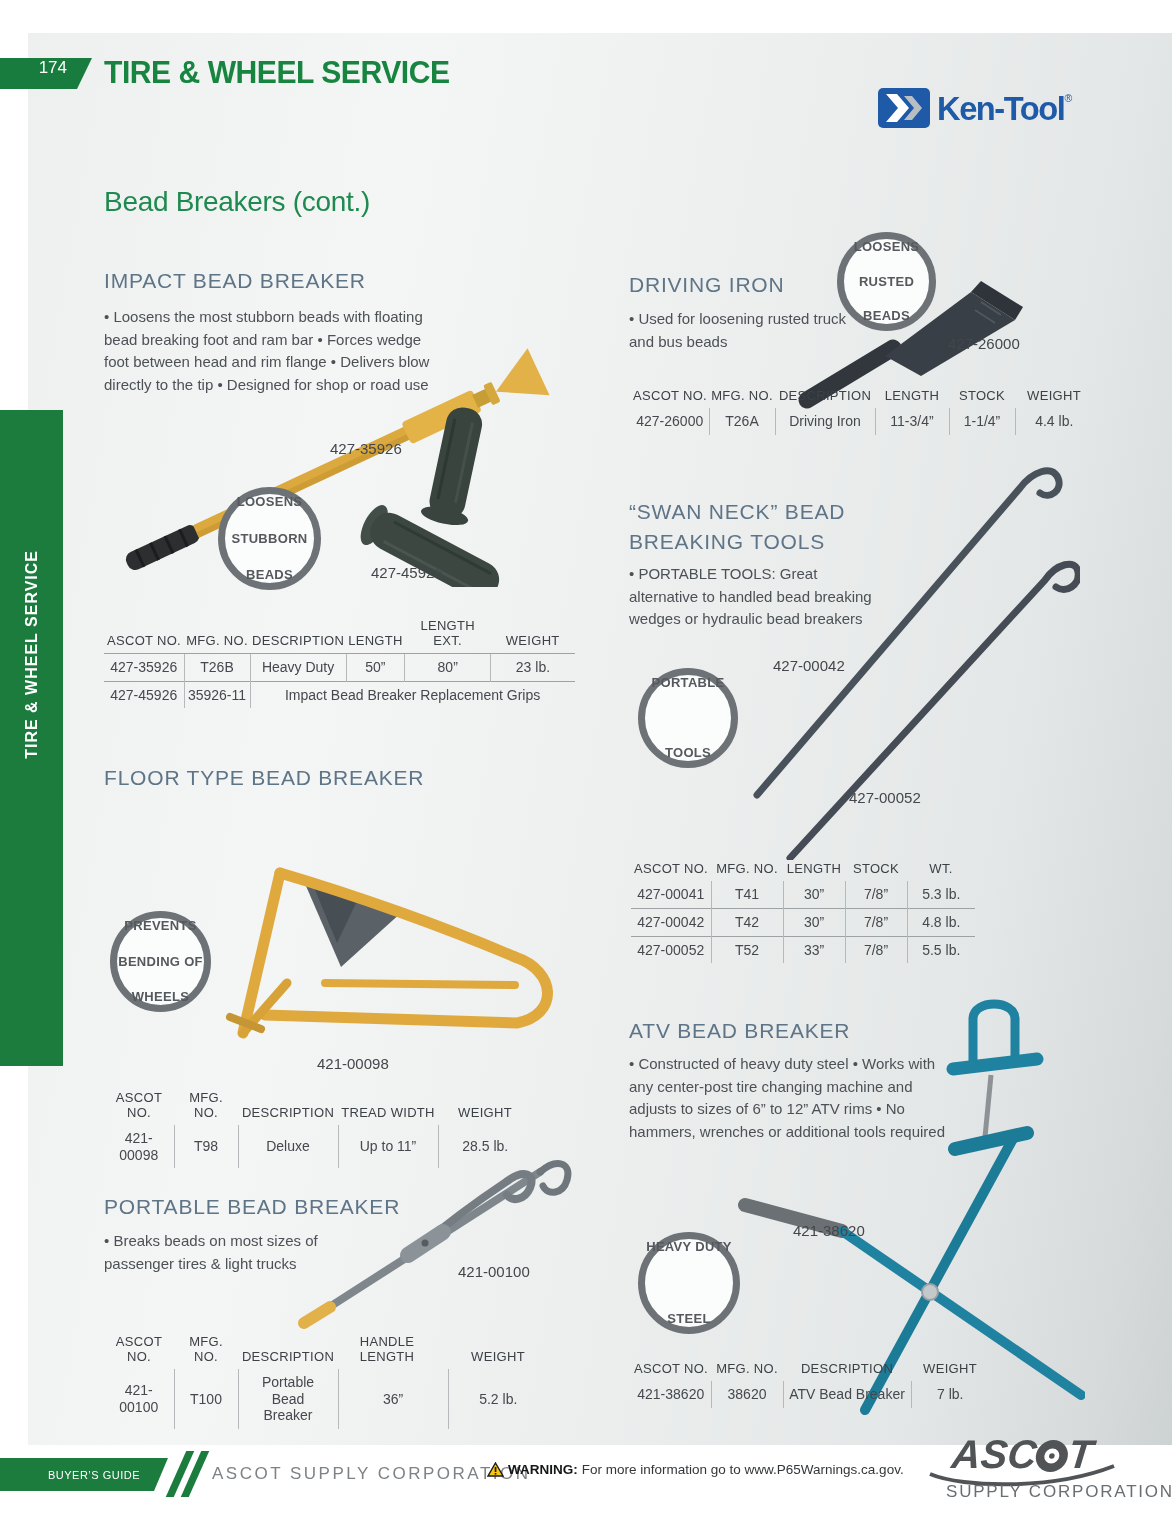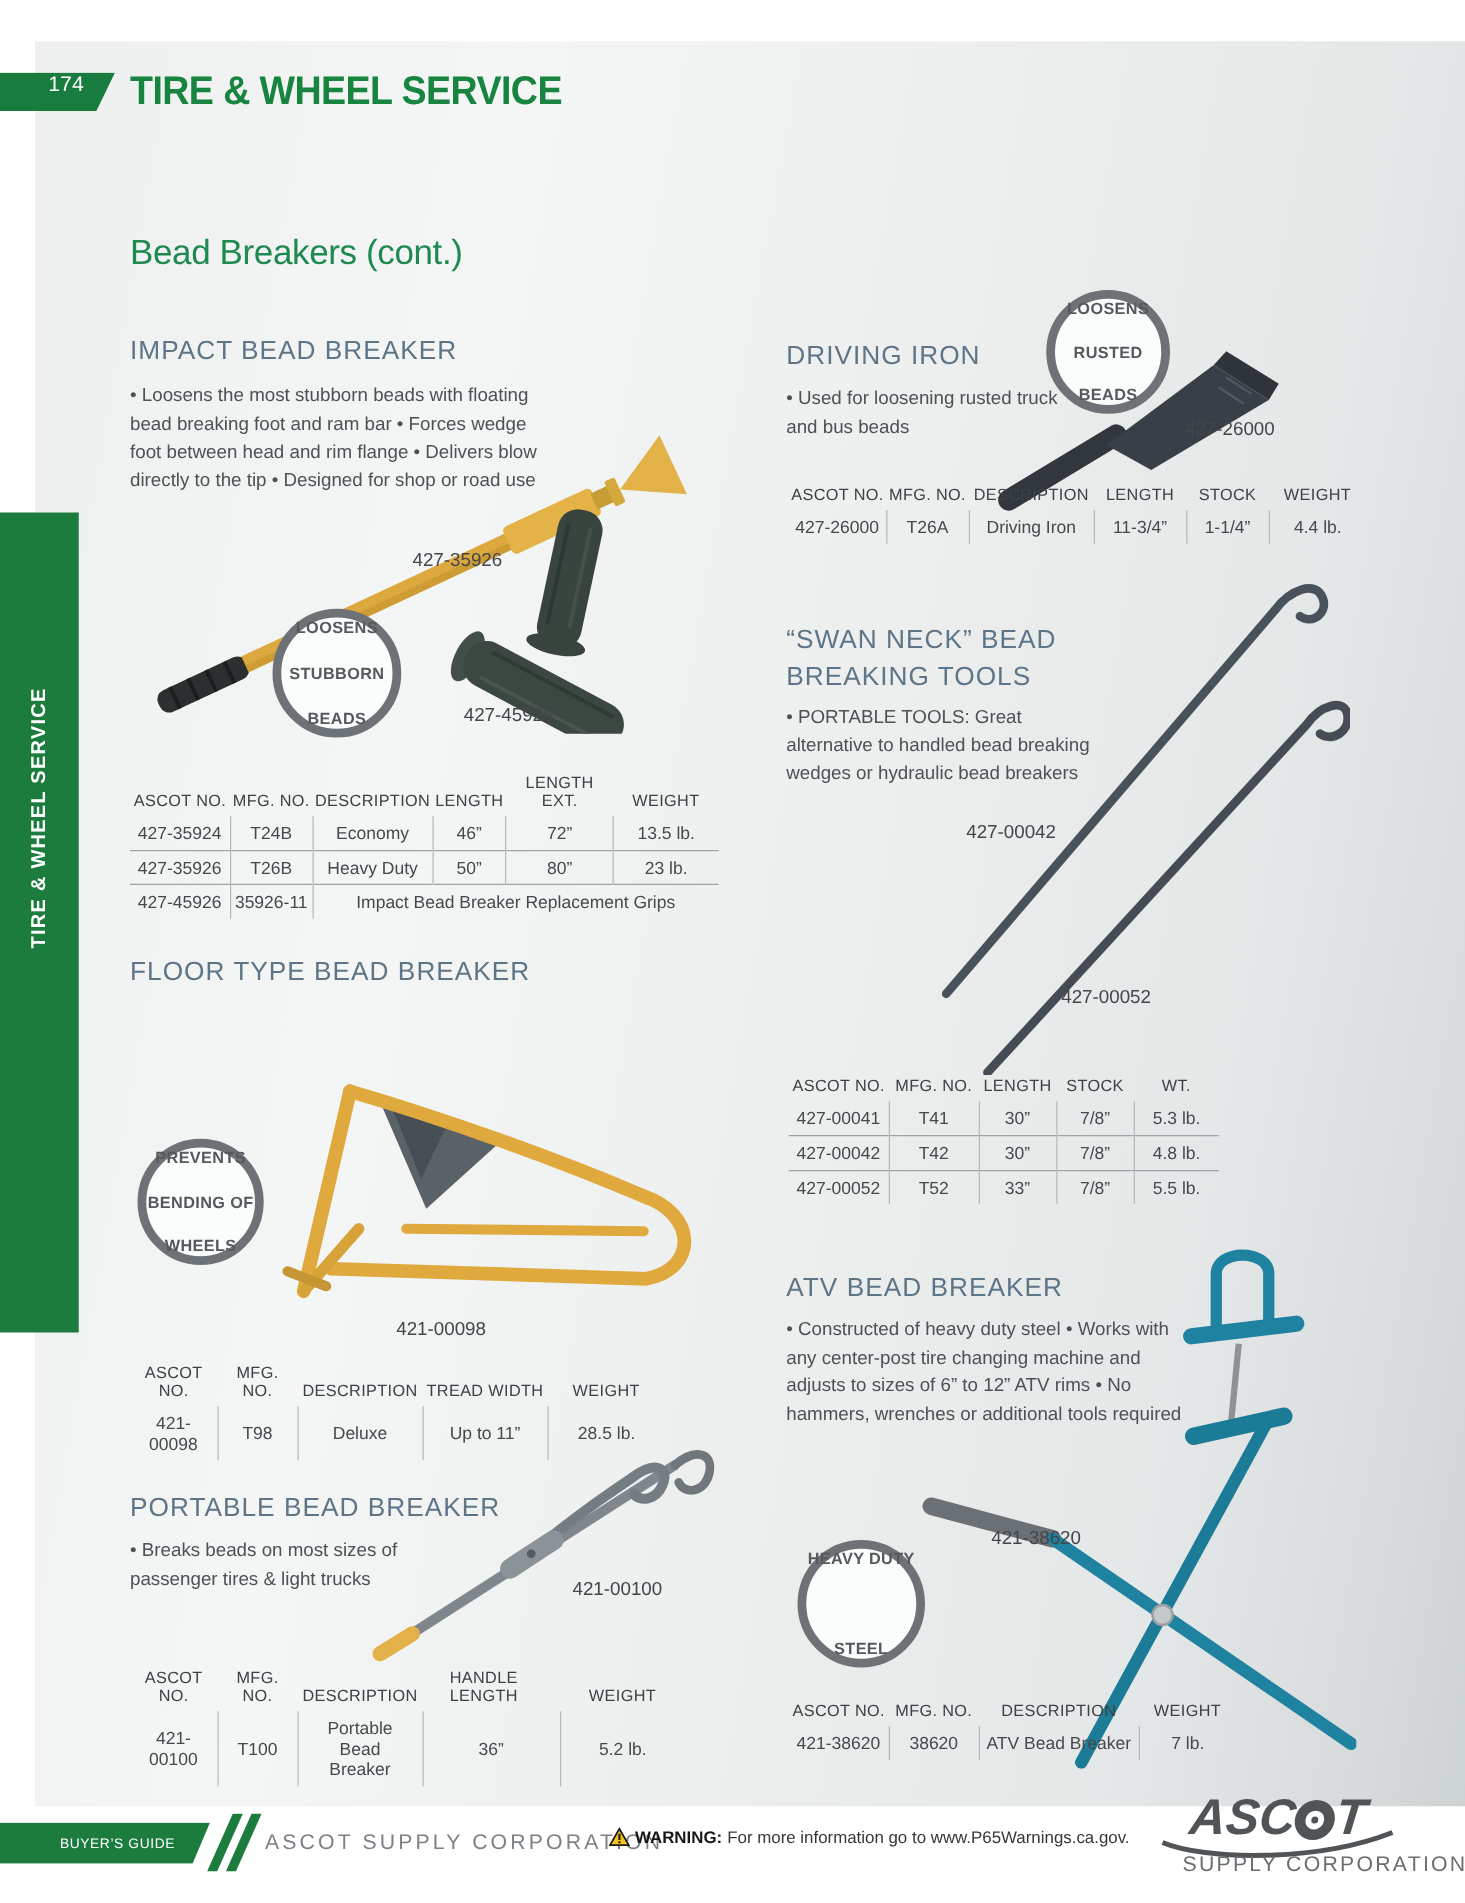--- a/index.html
+++ b/index.html
@@ -73,20 +73,28 @@
 <body>
 
 <div class="page">
   <div class="paper"></div>
 
   <div class="page-tab">
     <span>174</span>
   </div>
   <div class="page-header-title">TIRE &amp; WHEEL SERVICE</div>
 
+  <div class="kentool">
+    <svg width="52" height="40" viewBox="0 0 52 40">
+      <rect x="0" y="0" width="52" height="40" rx="5" fill="#1e5aa8"></rect>
+      <polygon points="8,6 19,6 31,20 19,34 8,34 20,20" fill="#ffffff"></polygon>
+      <polygon points="26,8 34,8 44,20 34,32 26,32 36,20" fill="#b9bec2"></polygon>
+    </svg>
+    <span class="kentool-word"><span>Ken-Tool</span><sup>®</sup></span>
+  </div>
 
   <div class="page-title">Bead Breakers (cont.)</div>
 
   <div class="side-tab">
     <span>TIRE &amp; WHEEL SERVICE</span>
   </div>
 
   <div class="sec-h" style="left:104px; top:266px;">IMPACT BEAD BREAKER</div>
   <div class="desc" style="left:104px; top:306px; width:345px;">• Loosens the most stubborn beads with floating bead breaking foot and ram bar • Forces wedge foot between head and rim flange • Delivers blow directly to the tip • Designed for shop or road use</div>
 
@@ -143,28 +151,20 @@
         <tr>
       <th>ASCOT NO.</th>
       <th>MFG. NO.</th>
       <th>DESCRIPTION</th>
       <th>LENGTH</th>
       <th>LENGTH EXT.</th>
       <th>WEIGHT</th>
     </tr>
       </thead>
     <tbody>
-      <tr>
-        <td>427-35924</td>
-        <td>T24B</td>
-        <td>Economy</td>
-        <td>46”</td>
-        <td>72”</td>
-        <td>13.5 lb.</td>
-      </tr>
       <tr class="sep">
         <td>427-35926</td>
         <td>T26B</td>
         <td>Heavy Duty</td>
         <td>50”</td>
         <td>80”</td>
         <td>23 lb.</td>
       </tr>
       <tr class="sep">
         <td>427-45926</td>
@@ -317,20 +317,24 @@
     <div>“SWAN NECK” BEAD</div>
     <div>BREAKING TOOLS</div>
   </div>
   <div class="desc" style="left:629px; top:563px; width:250px;">• PORTABLE TOOLS: Great alternative to handled bead breaking wedges or hydraulic bead breakers</div>
 
   <svg class="img" style="left:700px; top:450px;" width="380" height="410" viewBox="0 0 380 410">
     <path d="M 57,345 L 320,38 C 332,22 352,14 358,28 C 363,40 350,50 340,43" stroke="#49515b" stroke-width="7" fill="none" stroke-linecap="round"></path>
     <path d="M 90,408 L 345,130 C 356,114 376,108 378,122 C 380,135 366,144 356,137" stroke="#454c55" stroke-width="7" fill="none" stroke-linecap="round"></path>
   </svg>
 
+  <div class="badge" style="left:638px; top:668px; width:100px; height:100px;">
+    <span>PORTABLE</span>
+    <span>TOOLS</span>
+  </div>
   <span class="part-label" style="left:773px; top:657px;">427-00042</span>
   <span class="part-label" style="left:849px; top:789px;">427-00052</span>
 
   <table class="spec" style="left:631px; top:859px;">
     <colgroup>
         <col style="width:80px">
         <col style="width:72px">
         <col style="width:62px">
         <col style="width:62px">
         <col style="width:68px">

